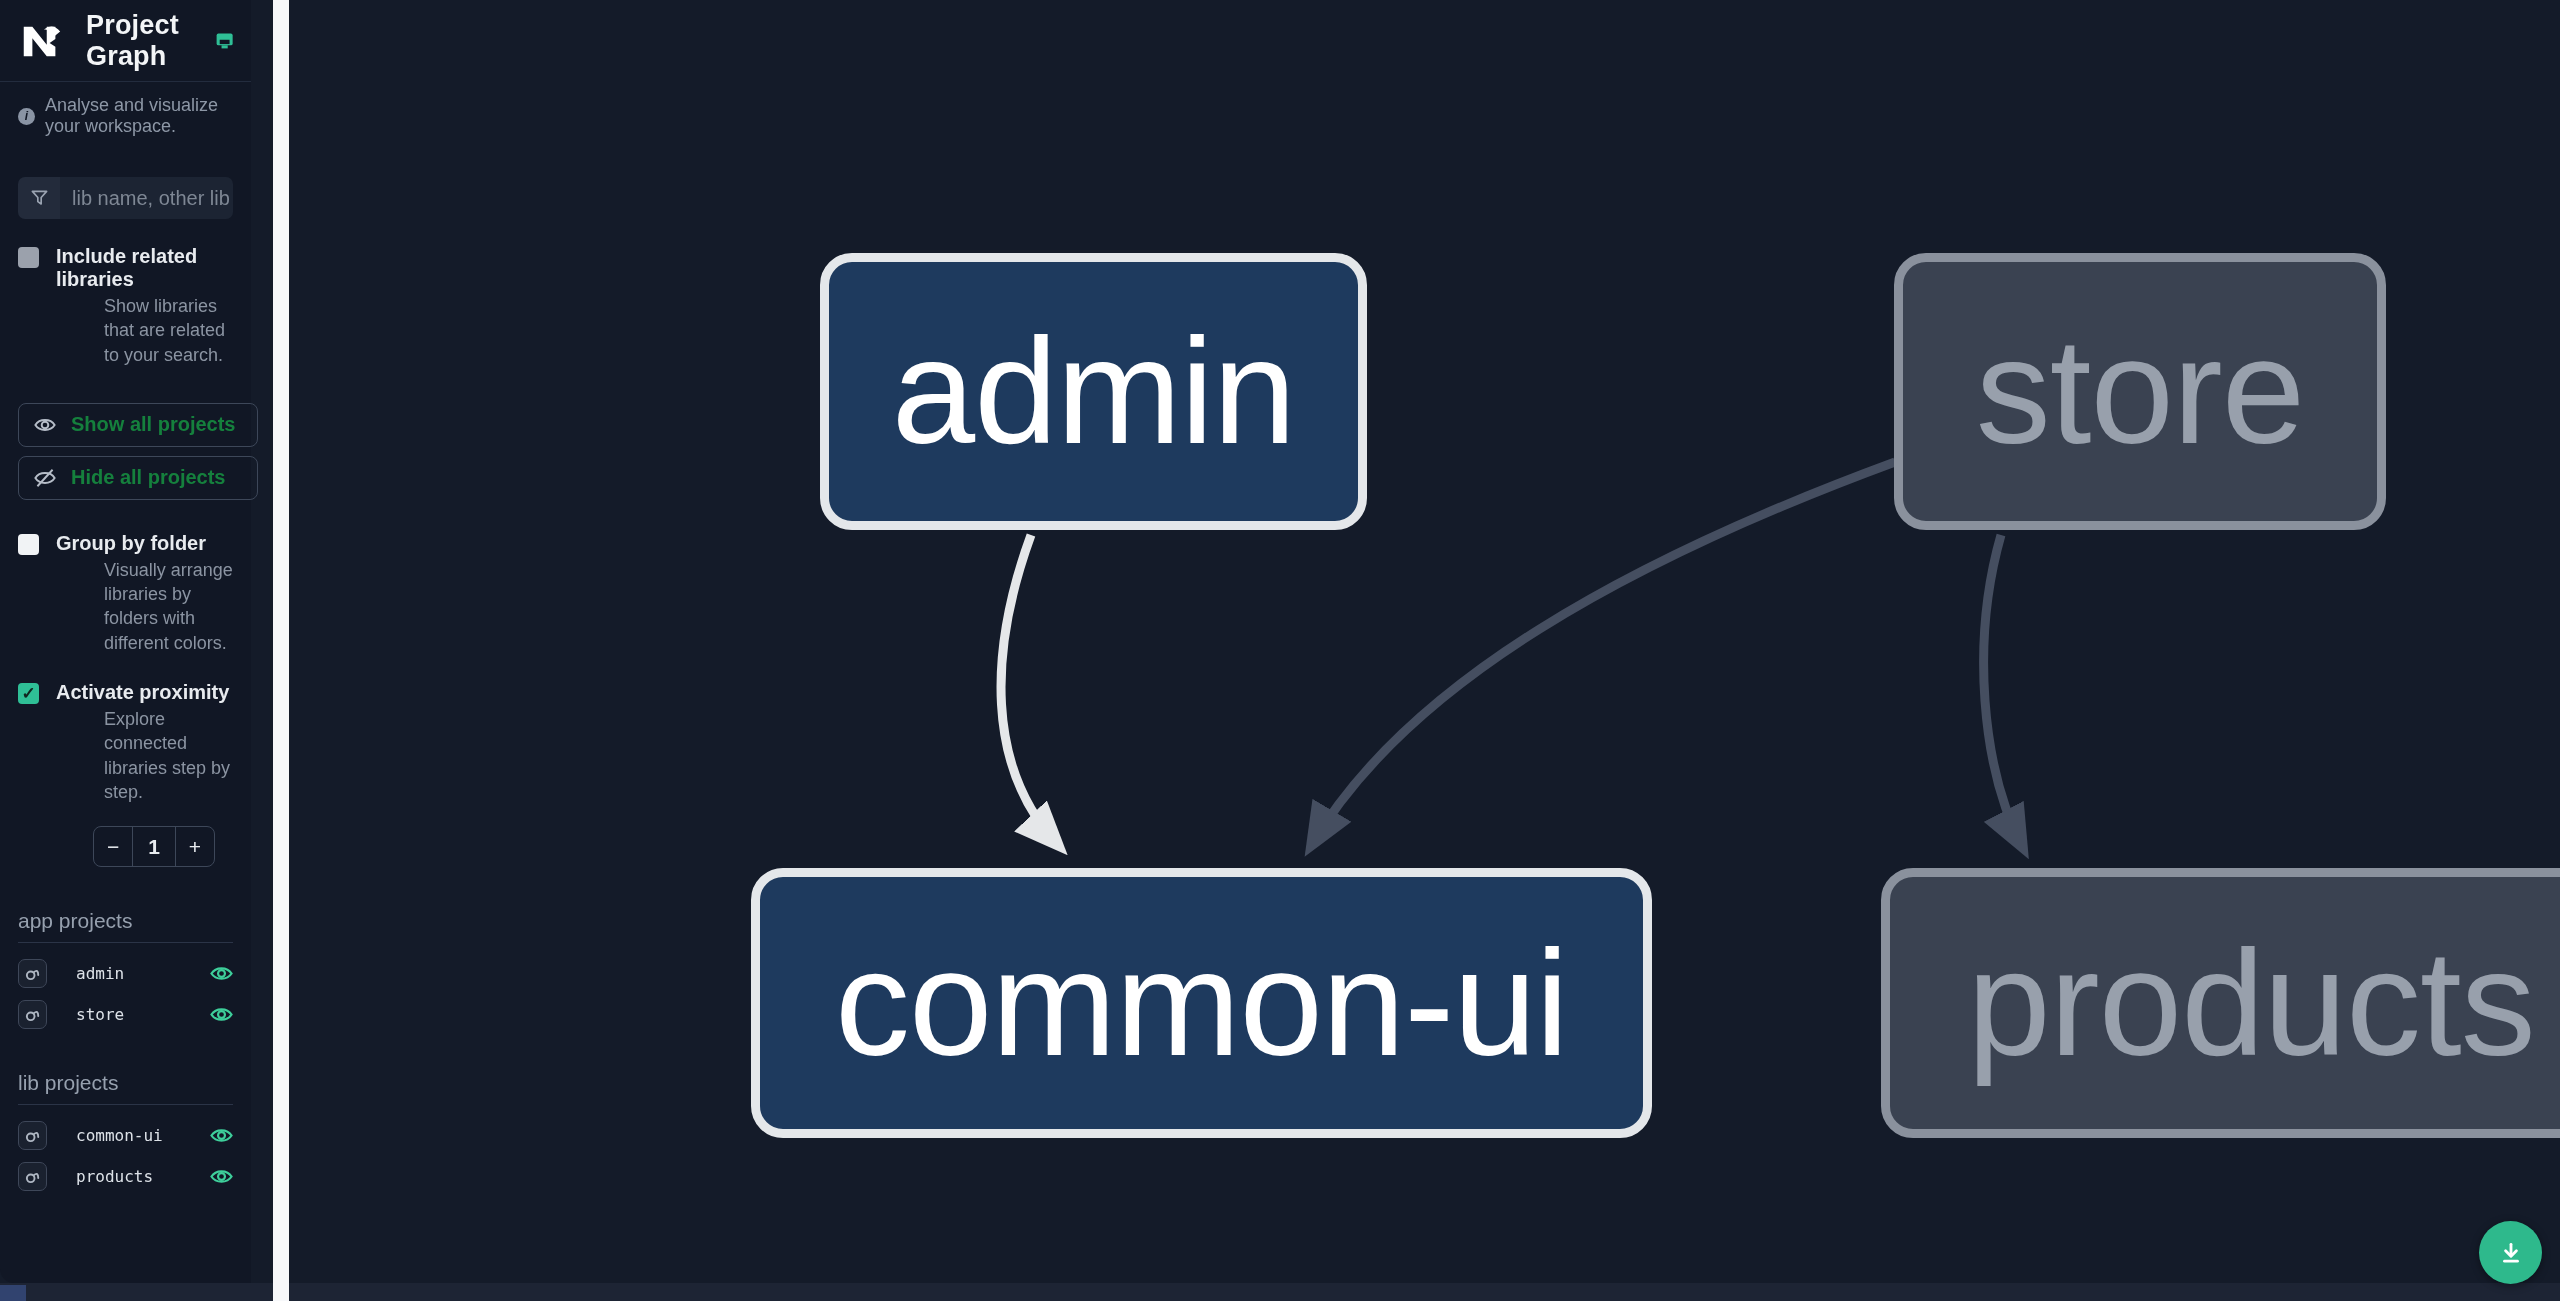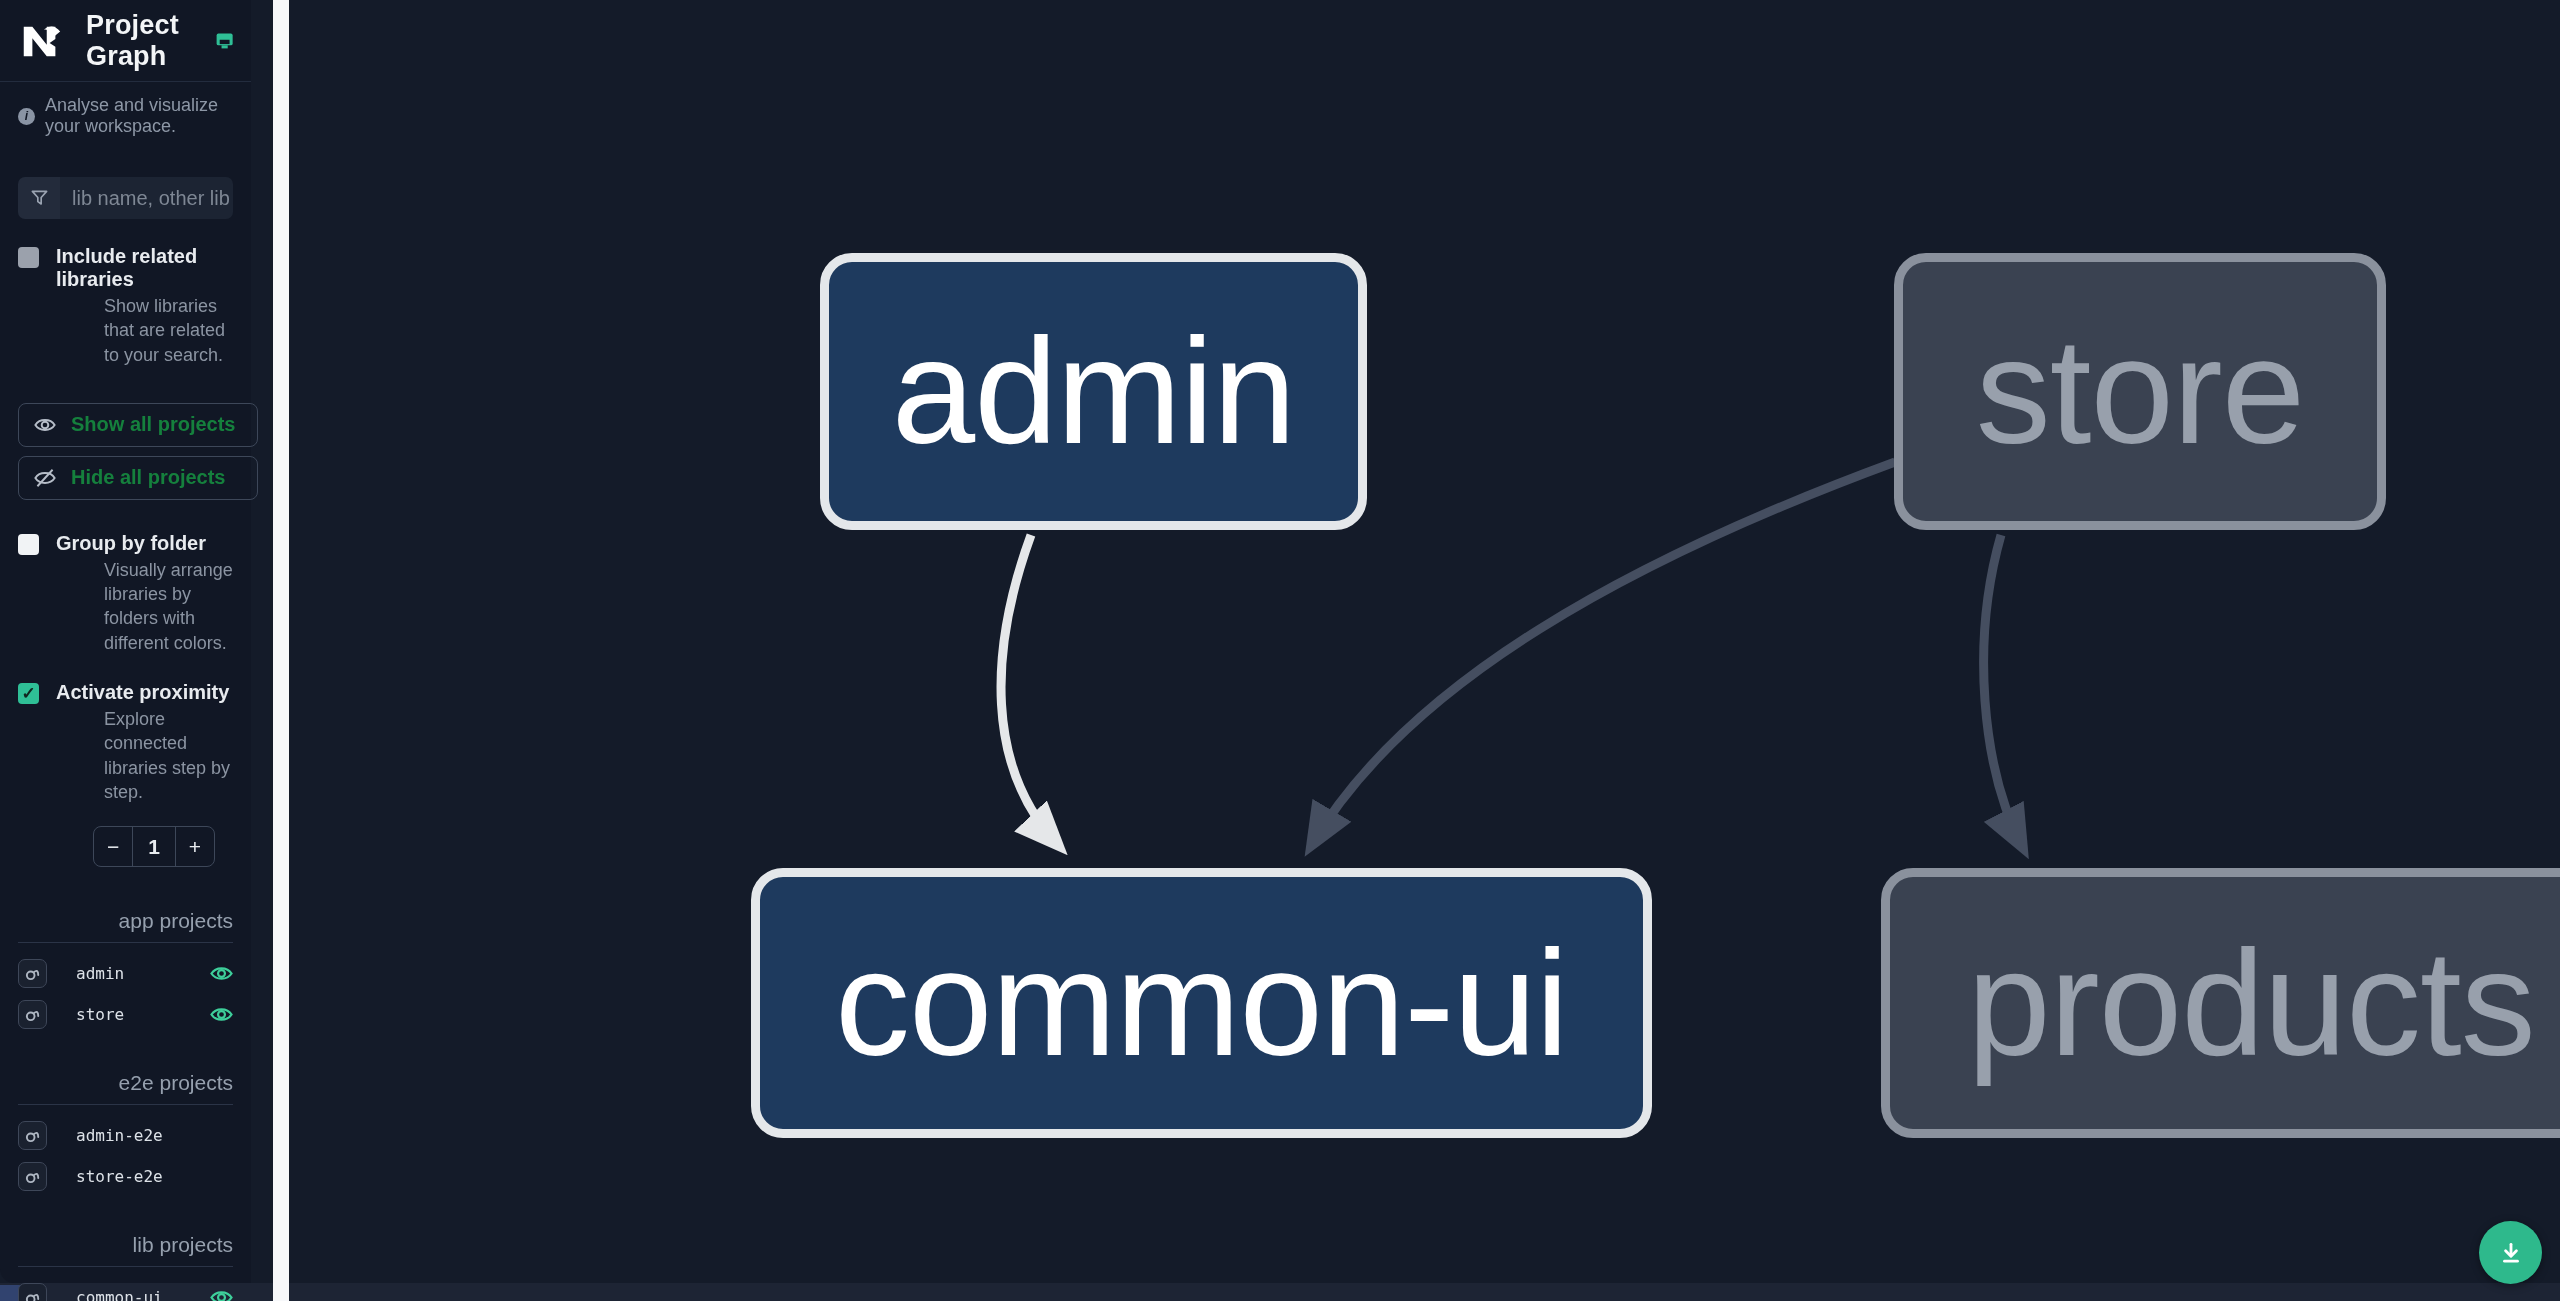--- a/index.html
+++ b/index.html
@@ -63,21 +63,21 @@
   .sb-btn:first-of-type{margin-top:36px;}
   .sb-btn span{font-size:20px;font-weight:bold;color:#15803d;}
   .stepper{margin:22px 0 0 75px;width:122px;height:41px;border:1px solid var(--btn-border);border-radius:8px;
     display:flex;align-items:stretch;overflow:hidden;}
   .stepper .cell{display:flex;align-items:center;justify-content:center;font-size:21px;color:#e8ebef;}
   .stepper .minus,.stepper .plus{width:39px;}
   .stepper .val{width:44px;border-left:1px solid var(--btn-border);border-right:1px solid var(--btn-border);font-weight:bold;}
   .section{margin-top:42px;}
   .section:first-of-type{margin-top:60px;}
   .section h3{font-size:21px;font-weight:normal;color:#96a0ae;padding-bottom:9px;
-    border-bottom:1px solid #2b3447;margin-bottom:16px;text-align:right;}
+    border-bottom:1px solid #2b3447;margin-bottom:16px;}
   .proj-row{position:relative;display:flex;align-items:center;height:29px;margin-bottom:12px;}
   .proj-icon-btn{width:29px;height:29px;border:1px solid #3e4759;border-radius:7px;background:#1a212f;
     display:flex;align-items:center;justify-content:center;flex:0 0 auto;cursor:pointer;}
   .proj-name{font-family:"DejaVu Sans Mono",monospace;font-size:16px;color:#dde2e8;margin-left:29px;}
   .proj-eye{position:absolute;right:0;top:3px;width:23px;height:23px;cursor:pointer;}
 
   
   .node{position:absolute;border-radius:32px;display:flex;align-items:center;justify-content:center;
     font-size:150px;letter-spacing:-1px;cursor:pointer;z-index:10;}
   .node-focused{background:var(--node-blue);border:9px solid var(--node-blue-border);color:#ffffff;}
@@ -226,43 +226,20 @@
             </svg>
           </span>
           <span class="proj-name">store</span>
           <svg class="proj-eye" viewBox="0 0 16 16">
             <path d="M1 8 C 4 3.2 12 3.2 15 8 C 12 12.8 4 12.8 1 8 Z" fill="none" stroke="#3ecf9b" stroke-width="1.5"></path>
             <circle cx="8" cy="8" r="2.4" fill="none" stroke="#3ecf9b" stroke-width="1.5"></circle>
           </svg>
         </div>
       </div>
 
-      <div class="section">
-        <h3>e2e projects</h3>
-
-        <div class="proj-row">
-          <span class="proj-icon-btn">
-            <svg width="17" height="17" viewBox="0 0 16 16">
-              <circle cx="6.3" cy="9.7" r="3.6" fill="none" stroke="#aeb6c2" stroke-width="1.8"></circle>
-              <path d="M9.2 6.8 Q 13.4 3.4 13.4 9.5" fill="none" stroke="#aeb6c2" stroke-width="1.8" stroke-linecap="round"></path>
-            </svg>
-          </span>
-          <span class="proj-name">admin-e2e</span>
-        </div>
-
-        <div class="proj-row">
-          <span class="proj-icon-btn">
-            <svg width="17" height="17" viewBox="0 0 16 16">
-              <circle cx="6.3" cy="9.7" r="3.6" fill="none" stroke="#aeb6c2" stroke-width="1.8"></circle>
-              <path d="M9.2 6.8 Q 13.4 3.4 13.4 9.5" fill="none" stroke="#aeb6c2" stroke-width="1.8" stroke-linecap="round"></path>
-            </svg>
-          </span>
-          <span class="proj-name">store-e2e</span>
-        </div>
-      </div>
 
       <div class="section">
         <h3>lib projects</h3>
 
         <div class="proj-row">
           <span class="proj-icon-btn">
             <svg width="17" height="17" viewBox="0 0 16 16">
               <circle cx="6.3" cy="9.7" r="3.6" fill="none" stroke="#aeb6c2" stroke-width="1.8"></circle>
               <path d="M9.2 6.8 Q 13.4 3.4 13.4 9.5" fill="none" stroke="#aeb6c2" stroke-width="1.8" stroke-linecap="round"></path>
             </svg>

